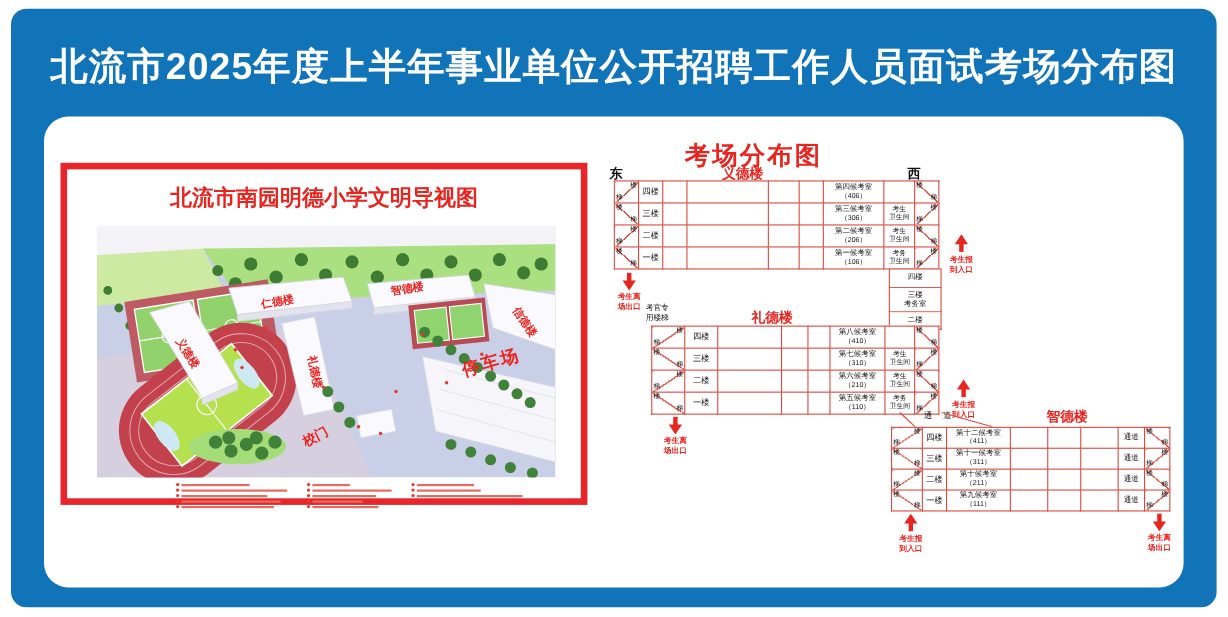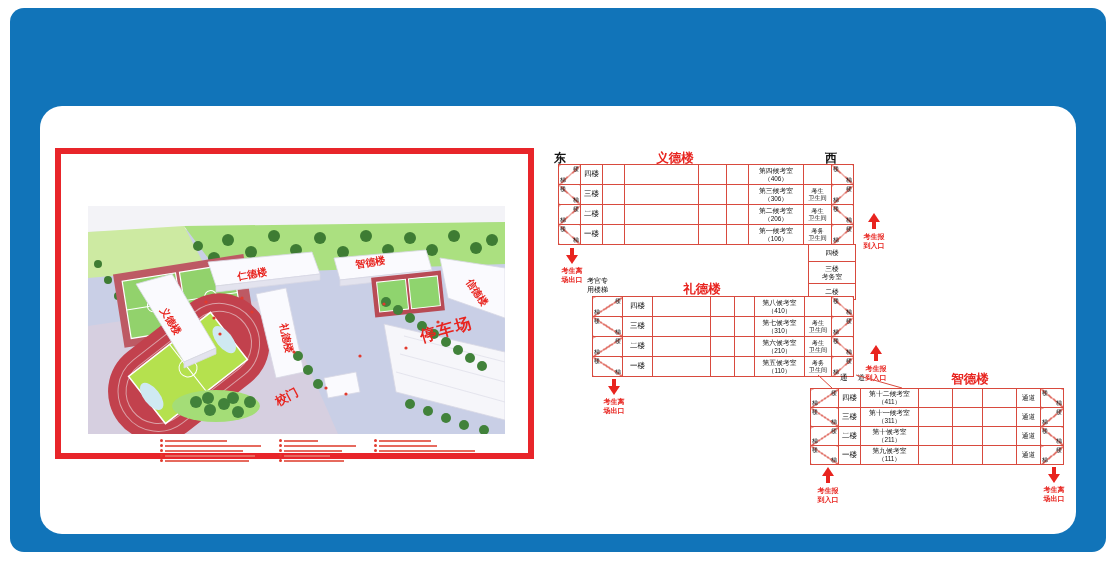--- a/index.html
+++ b/index.html
@@ -48,23 +48,25 @@
   .flow-label{position:absolute;width:22px;font-size:7px;line-height:1.35;color:#e8241f;font-weight:bold;text-align:center;}
   .small-note{position:absolute;font-size:7px;line-height:1.35;color:#111;text-align:center;}
   #passage-label{position:absolute;left:823px;top:373px;width:46px;text-align:right;font-size:7.5px;color:#111;letter-spacing:4px;}
   #funnel{position:absolute;left:790px;top:370px;width:130px;height:20px;}
 </style>
 </head>
 <body>
 
 <div id="page">
   <div id="blue-bg"></div>
+  <div id="main-title">北流市2025年度上半年事业单位公开招聘工作人员面试考场分布图</div>
   <div id="panel"></div>
 
   <div id="map-frame"></div>
+  <div id="map-title">北流市南园明德小学文明导视图</div>
 
   <svg id="map-scene" viewBox="0 0 417 228">
     <rect x="0" y="0" width="417" height="228" fill="#c9cfe6"></rect>
     <polygon points="0,120 190,92 250,228 0,228" fill="#d6cfe0"></polygon>
     <polygon points="0,0 417,0 417,16 0,26" fill="#f3f3f7"></polygon>
     <polygon points="0,26 96,20 118,62 0,72" fill="#cdeaa2"></polygon>
     <polygon points="96,20 417,16 417,58 132,68" fill="#abe080"></polygon>
 
     <g fill="#3e7c33">
       <circle cx="140" cy="34" r="6"></circle>
@@ -238,20 +240,21 @@
           <i class="lg-dot"></i>
           <i class="lg-bar" style="width:58px"></i>
         </div>
       <div class="lg-row">
           <i class="lg-dot"></i>
           <i class="lg-bar" style="width:96px"></i>
         </div>
     </div>
   </div>
 
+  <div id="diagram-title">考场分布图</div>
   <div class="ew" style="left:554px;top:150px;">东</div>
   <div class="bldg-label" style="left:645px;top:150px;width:60px;">义德楼</div>
   <div class="ew" style="left:825px;top:150px;">西</div>
 
   <table class="bt" style="left:558px;top:164px;width:295px;height:80px;">
     <colgroup>
         <col style="width:22px">
         <col style="width:22px">
         <col style="width:22px">
         <col style="width:74px">

